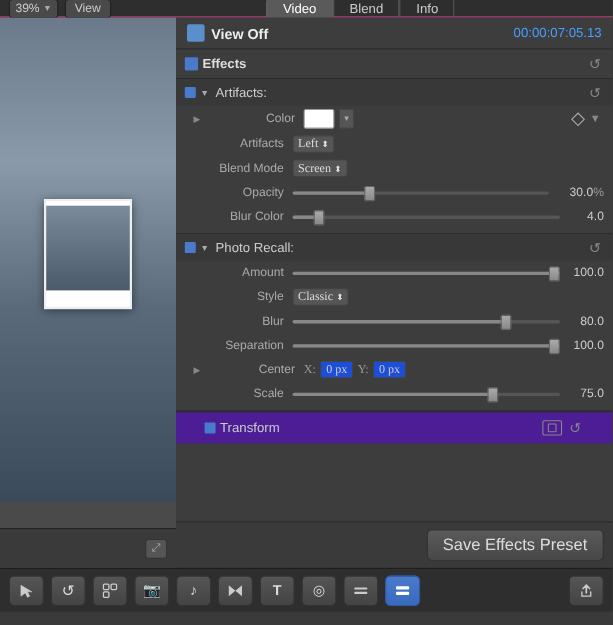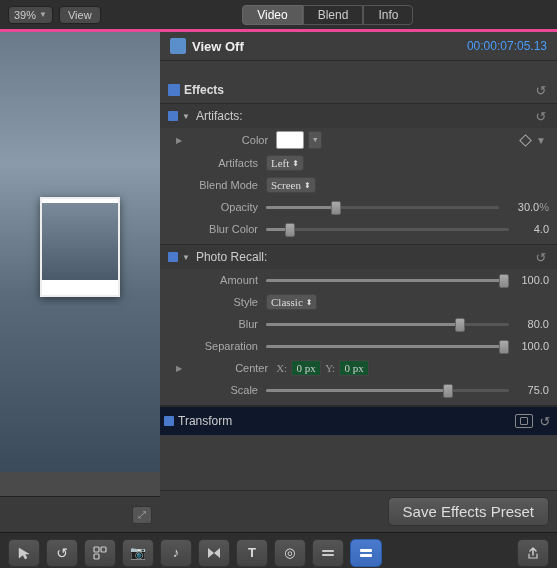--- a/index.html
+++ b/index.html
@@ -11,22 +11,22 @@
       font-size: 11px;
       color: #ddd;
       overflow: hidden;
     }
 
     
     .top-bar {
       display: flex;
       align-items: center;
       background: #2e2e2e;
-      height: 32px;
-      border-bottom: 3px solid #ec4899;
+      height: 16px;
+      border-bottom: 1px solid #ec4899;
       padding: 0 8px;
       gap: 6px;
     }
     .zoom-control {
       display: flex;
       align-items: center;
       background: #4a4a4a;
       border: 1px solid #222;
       border-radius: 4px;
       padding: 2px 5px;
@@ -162,21 +162,20 @@
       border-radius: 2px;
     }
     .clip-title { font-size: 13px; font-weight: 600; color: #eee; }
     .clip-time { color: #4a9eff; font-size: 12px; font-weight: 500; }
 
     
     .effects-panel {
       flex: 1;
       overflow-y: auto;
       overflow-x: hidden;
-      margin-top: 16px;
     }
     .effects-panel::-webkit-scrollbar { width: 6px; }
     .effects-panel::-webkit-scrollbar-track { background: #333; }
     .effects-panel::-webkit-scrollbar-thumb { background: #555; border-radius: 3px; }
 
     .section-header {
       display: flex;
       align-items: center;
       padding: 5px 8px;
       background: #3d3d3d;
@@ -345,36 +344,36 @@
     }
 
     
     .center-row {
       display: flex;
       align-items: center;
       gap: 4px;
     }
     .coord-label { color: #999; font-size: 11px; }
     .coord-value {
-      background: #14532d;
+      background: #1d4ed8;
       border: 1px solid #444;
       border-radius: 2px;
       padding: 1px 4px;
       color: #ccc;
       font-size: 11px;
       min-width: 30px;
       text-align: center;
     }
 
     
     .transform-header {
       display: flex;
       align-items: center;
-      padding: 6px 4px;
-      background: #0f172a;
+      padding: 6px 26px;
+      background: #4c1d95;
       border-top: 1px solid #2a2a2a;
       gap: 4px;
     }
     .transform-icons {
       display: flex;
       gap: 4px;
       margin-left: auto;
       align-items: center;
     }
     .transform-icon {

